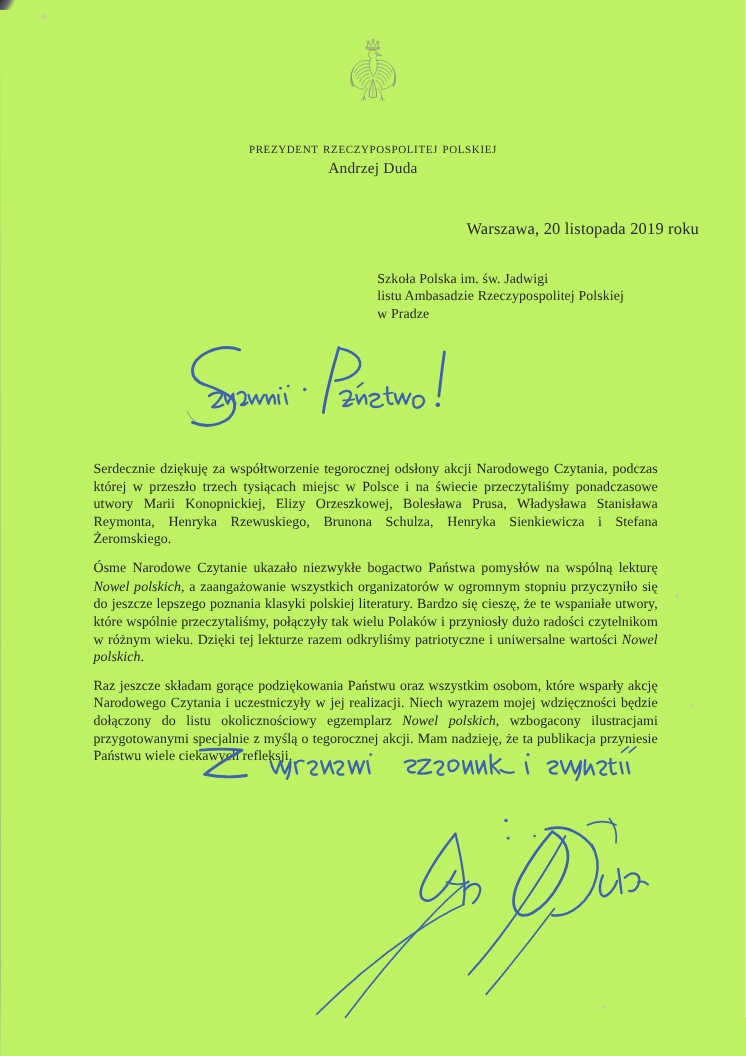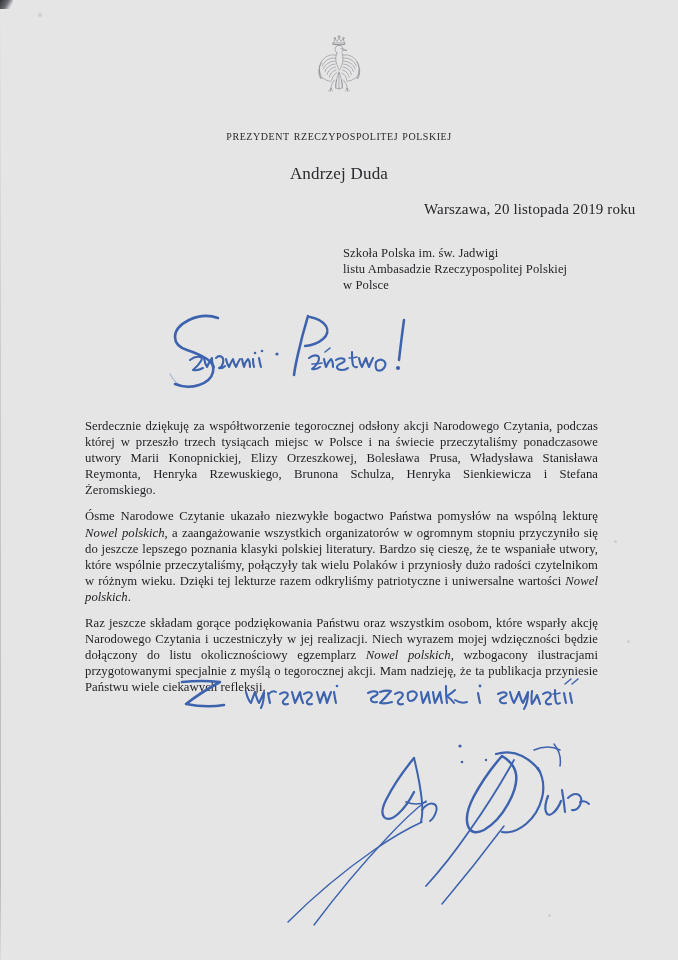--- a/index.html
+++ b/index.html
@@ -9,21 +9,21 @@
     background: #ffffff;
   }
   body {
     font-family: "Liberation Serif", "DejaVu Serif", serif;
     color: #1b1b1b;
   }
   .page {
     position: relative;
     width: 678px;
     height: 960px;
-    background: #e5e5e5;
+    background: #bef264;
     overflow: hidden;
     box-sizing: border-box;
   }
   
   .scan-edge-left {
     position: absolute;
     left: 0px; top: 0px;
     width: 1px; height: 960px;
     background: linear-gradient(to bottom, rgba(160,160,165,0.0) 0%, rgba(150,150,158,0.35) 42%, rgba(150,150,158,0.55) 92%, rgba(160,160,165,0.15) 100%);
   }
@@ -61,22 +61,22 @@
   .lh-office {
     font-size: 14.5px;
     letter-spacing: 0.55px;
     font-variant: small-caps;
     text-transform: lowercase;
     color: #2a2a2e;
     line-height: 1.25;
   }
   .lh-office::first-letter { font-size: 1em; }
   .lh-name {
-    margin-top: 20px;
-    font-size: 17px;
+    margin-top: 2px;
+    font-size: 14px;
     color: #2b2b30;
     letter-spacing: 0.2px;
   }
 
   
   .date-line {
     position: absolute;
     left: 424px;
     top: 201px;
     font-size: 15px;
@@ -199,21 +199,21 @@
   <div class="letterhead">
     <div class="lh-office">Prezydent Rzeczypospolitej Polskiej</div>
     <div class="lh-name">Andrzej Duda</div>
   </div>
 
   <div class="date-line">Warszawa, 20 listopada 2019 roku</div>
 
   <div class="addressee">
     <div>Szkoła Polska im. św. Jadwigi</div>
     <div>listu Ambasadzie Rzeczypospolitej Polskiej</div>
-    <div>w Polsce</div>
+    <div>w Pradze</div>
   </div>
 
   <div class="ink salutation-ink" title="Szanowni Państwo!">
     <svg viewBox="0 0 262 92" xmlns="http://www.w3.org/2000/svg">
       <g stroke="#3e63ae" fill="none" stroke-linecap="round" stroke-linejoin="round">
 
         <path d="M58 6 q-14 -5 -29 2 q-14 7 -14 17 q0 9 12 13 q12 4 20 9 q8 5 6 13 q-2 9 -14 13 q-12 4 -24 -1" stroke-width="2.6"></path>
 
         <path d="M30 48 q5 -4 10 -3 q3 1 1 4 q-3 5 -8 9 q5 1 10 -2" stroke-width="2.1"></path>
         <path d="M44 46 q1 6 3 9 q2 -5 5 -9 q0 6 2 9" stroke-width="2.1"></path>

